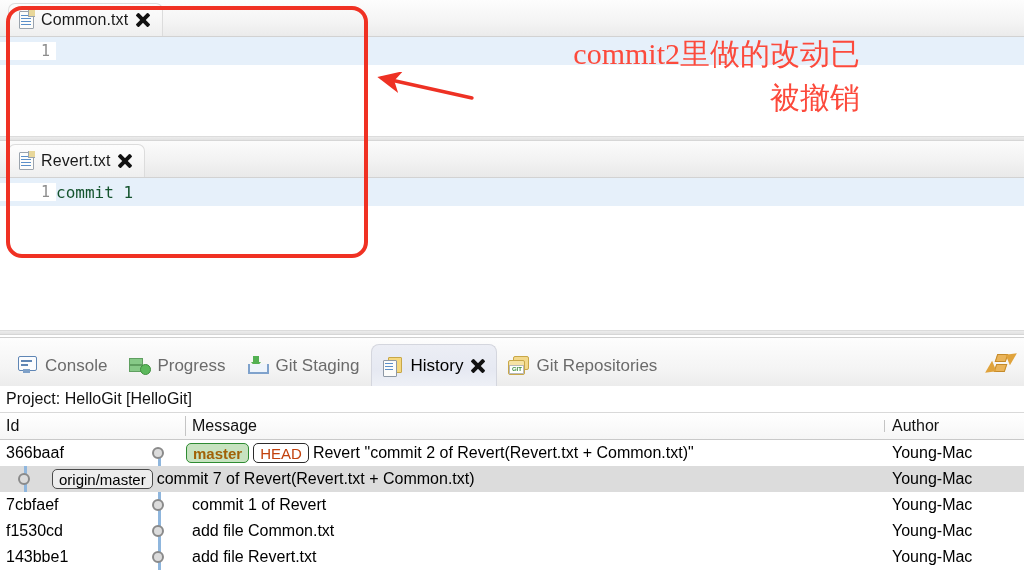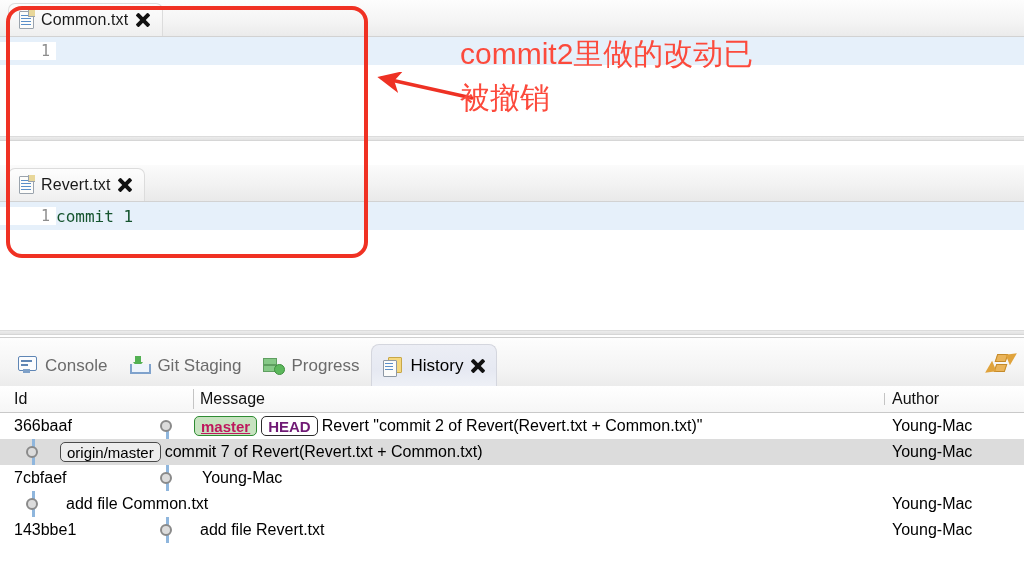--- a/index.html
+++ b/index.html
@@ -28,21 +28,21 @@
     background: #ffffff;
   }
 
   .editor-part {
     position: absolute;
     left: 0;
     width: 1024px;
     background: #ffffff;
   }
   #editor-common { top: 0; height: 141px; }
-  #editor-revert { top: 141px; height: 189px; margin-top: 24px; }
+  #editor-revert { top: 141px; height: 189px; }
 
   .tabbar {
     position: relative;
     height: 36px;
     background: linear-gradient(to bottom, #fbfbfb 0%, #f2f2f2 55%, #e9e9e9 100%);
     border-bottom: 1px solid #d2d2d2;
   }
   #editor-common .tabbar { background: linear-gradient(to bottom, #fdfdfd 0%, #f4f4f4 60%, #ebebeb 100%); padding-left: 40px; }
 
   .tab {
@@ -298,21 +298,21 @@
     padding-left: 6px;
     font-size: 16px;
     color: #111;
     background: #ffffff;
     border-bottom: 1px solid #d9d9d9;
     white-space: nowrap;
   }
 
   
   #history-table { width: 1024px; background: #fff; }
-  .hrow { display: flex; height: 26px; align-items: center; white-space: nowrap; padding-left: 8px; }
+  .hrow { display: flex; height: 26px; align-items: center; white-space: nowrap; }
   .hhead {
     background: linear-gradient(to bottom,#ffffff,#f6f6f6);
     border-bottom: 1px solid #c9c9c9;
     font-size: 16px; color: #111;
   }
   .hrow.selected { background: #dcdcdc; }
   .col-id {
     width: 134px; flex: 0 0 auto;
     padding-left: 6px; box-sizing: border-box;
     font-size: 16px;
@@ -355,22 +355,22 @@
     display: inline-block;
     padding: 0 6px;
     margin-right: 4px;
     border-radius: 5px;
     font-size: 15px;
     line-height: 19px;
     height: 20px;
     box-sizing: border-box;
     white-space: nowrap;
   }
-  .badge.branch { background: #c7e3c0; border: 1.5px solid #2e8b32; font-weight: bold; color:#be185d;text-decoration:underline; }
-  .badge.head   { background: #ffffff; border: 1.5px solid #2b2b2b; color:#701a75;font-weight:bold; }
+  .badge.branch { background: #c7e3c0; border: 1.5px solid #2e8b32; font-weight: bold; color:#a16207; }
+  .badge.head   { background: #ffffff; border: 1.5px solid #2b2b2b; color:#c2410c; }
   .badge.remote { background: #ededed; border: 1.5px solid #4a4a4a; color:#000; }
   .msg-text { color: #000; }
   .msg-text .spell {
     border-bottom: 2px wavy #e33b2e;
     text-decoration-color: #e33b2e;
     text-decoration-style: wavy;
     text-decoration-thickness: 1.5px;
   }
 
   
@@ -380,25 +380,25 @@
     width: 362px; height: 252px;
     border: 4px solid #f03123;
     border-radius: 16px;
     box-sizing: border-box;
     pointer-events: none;
   }
   #anno-text {
     position: absolute;
     left: 460px; top: 32px;
     width: 400px;
-    text-align: left;
+    text-align: right;
     color: #fc4a3c;
     font-size: 30px;
     line-height: 44px;
-    font-family: Liberation Sans, sans-serif;
+    font-family: Liberation Serif, serif;
     pointer-events: none;
   }
   #anno-arrow {
     position: absolute;
     left: 372px; top: 72px;
     width: 105px; height: 32px;
     pointer-events: none;
   }
 </style>
 </head>
@@ -459,58 +459,67 @@
       <span class="vicon ic-console">
         <span class="box"></span>
           <span class="bar"></span>
           <span class="bar2"></span>
           <span class="stand"></span>
       </span>
       <span class="vt-label">Console</span>
     </div>
 
     <div class="view-tab">
+      <span class="vicon ic-progress">
+        <span class="g1"></span>
+          <span class="g2"></span>
+          <span class="play"></span>
+      </span>
+      <span class="vt-label">Progress</span>
+    </div>
+
+    <div class="view-tab">
       <span class="vicon ic-staging">
         <span class="arrow"></span>
           <span class="tip"></span>
           <span class="tray"></span>
       </span>
       <span class="vt-label">Git Staging</span>
-    </div>
-
-    <div class="view-tab">
-      <span class="vicon ic-progress">
-        <span class="g1"></span>
-          <span class="g2"></span>
-          <span class="play"></span>
-      </span>
-      <span class="vt-label">Progress</span>
     </div>
 
     <div class="view-tab active">
       <span class="vicon ic-history">
         <span class="back"></span>
           <span class="front"></span>
           <span class="fl"></span>
       </span>
       <span class="vt-label">History</span>
       <span class="close-x" style="width:14px;height:14px"></span>
     </div>
 
+    <div class="view-tab">
+      <span class="vicon ic-repos">
+        <span class="fb"></span>
+          <span class="ff"></span>
+          <span class="gt">GIT</span>
+      </span>
+      <span class="vt-label">Git Repositories</span>
+    </div>
 
     <div id="view-toolbar">
       <span class="ic-refresh">
         <span class="t1"></span>
           <span class="a1"></span>
         <span class="t2"></span>
           <span class="a2"></span>
       </span>
     </div>
   </div>
 
+  <div id="project-line">Project: HelloGit [HelloGit]</div>
 
   <div id="history-table">
 
     <div class="hrow hhead">
       <div class="col-id">Id</div>
       <div class="col-graph"></div>
       <div class="col-msg">Message</div>
       <div class="col-author">Author</div>
     </div>
 
@@ -539,24 +548,28 @@
       </div>
       <div class="col-author">Young-Mac</div>
     </div>
 
     <div class="hrow">
       <div class="col-id">7cbfaef</div>
       <div class="col-graph">
         <span class="graph-line"></span>
           <span class="graph-node"></span>
       </div>
+      <div class="col-msg">
+        <span class="msg-text" style="padding-left:6px">commit 1 of Revert</span>
+      </div>
       <div class="col-author">Young-Mac</div>
     </div>
 
     <div class="hrow">
+      <div class="col-id">f1530cd</div>
       <div class="col-graph">
         <span class="graph-line"></span>
           <span class="graph-node"></span>
       </div>
       <div class="col-msg">
         <span class="msg-text" style="padding-left:6px">add file Common.txt</span>
       </div>
       <div class="col-author">Young-Mac</div>
     </div>
 

